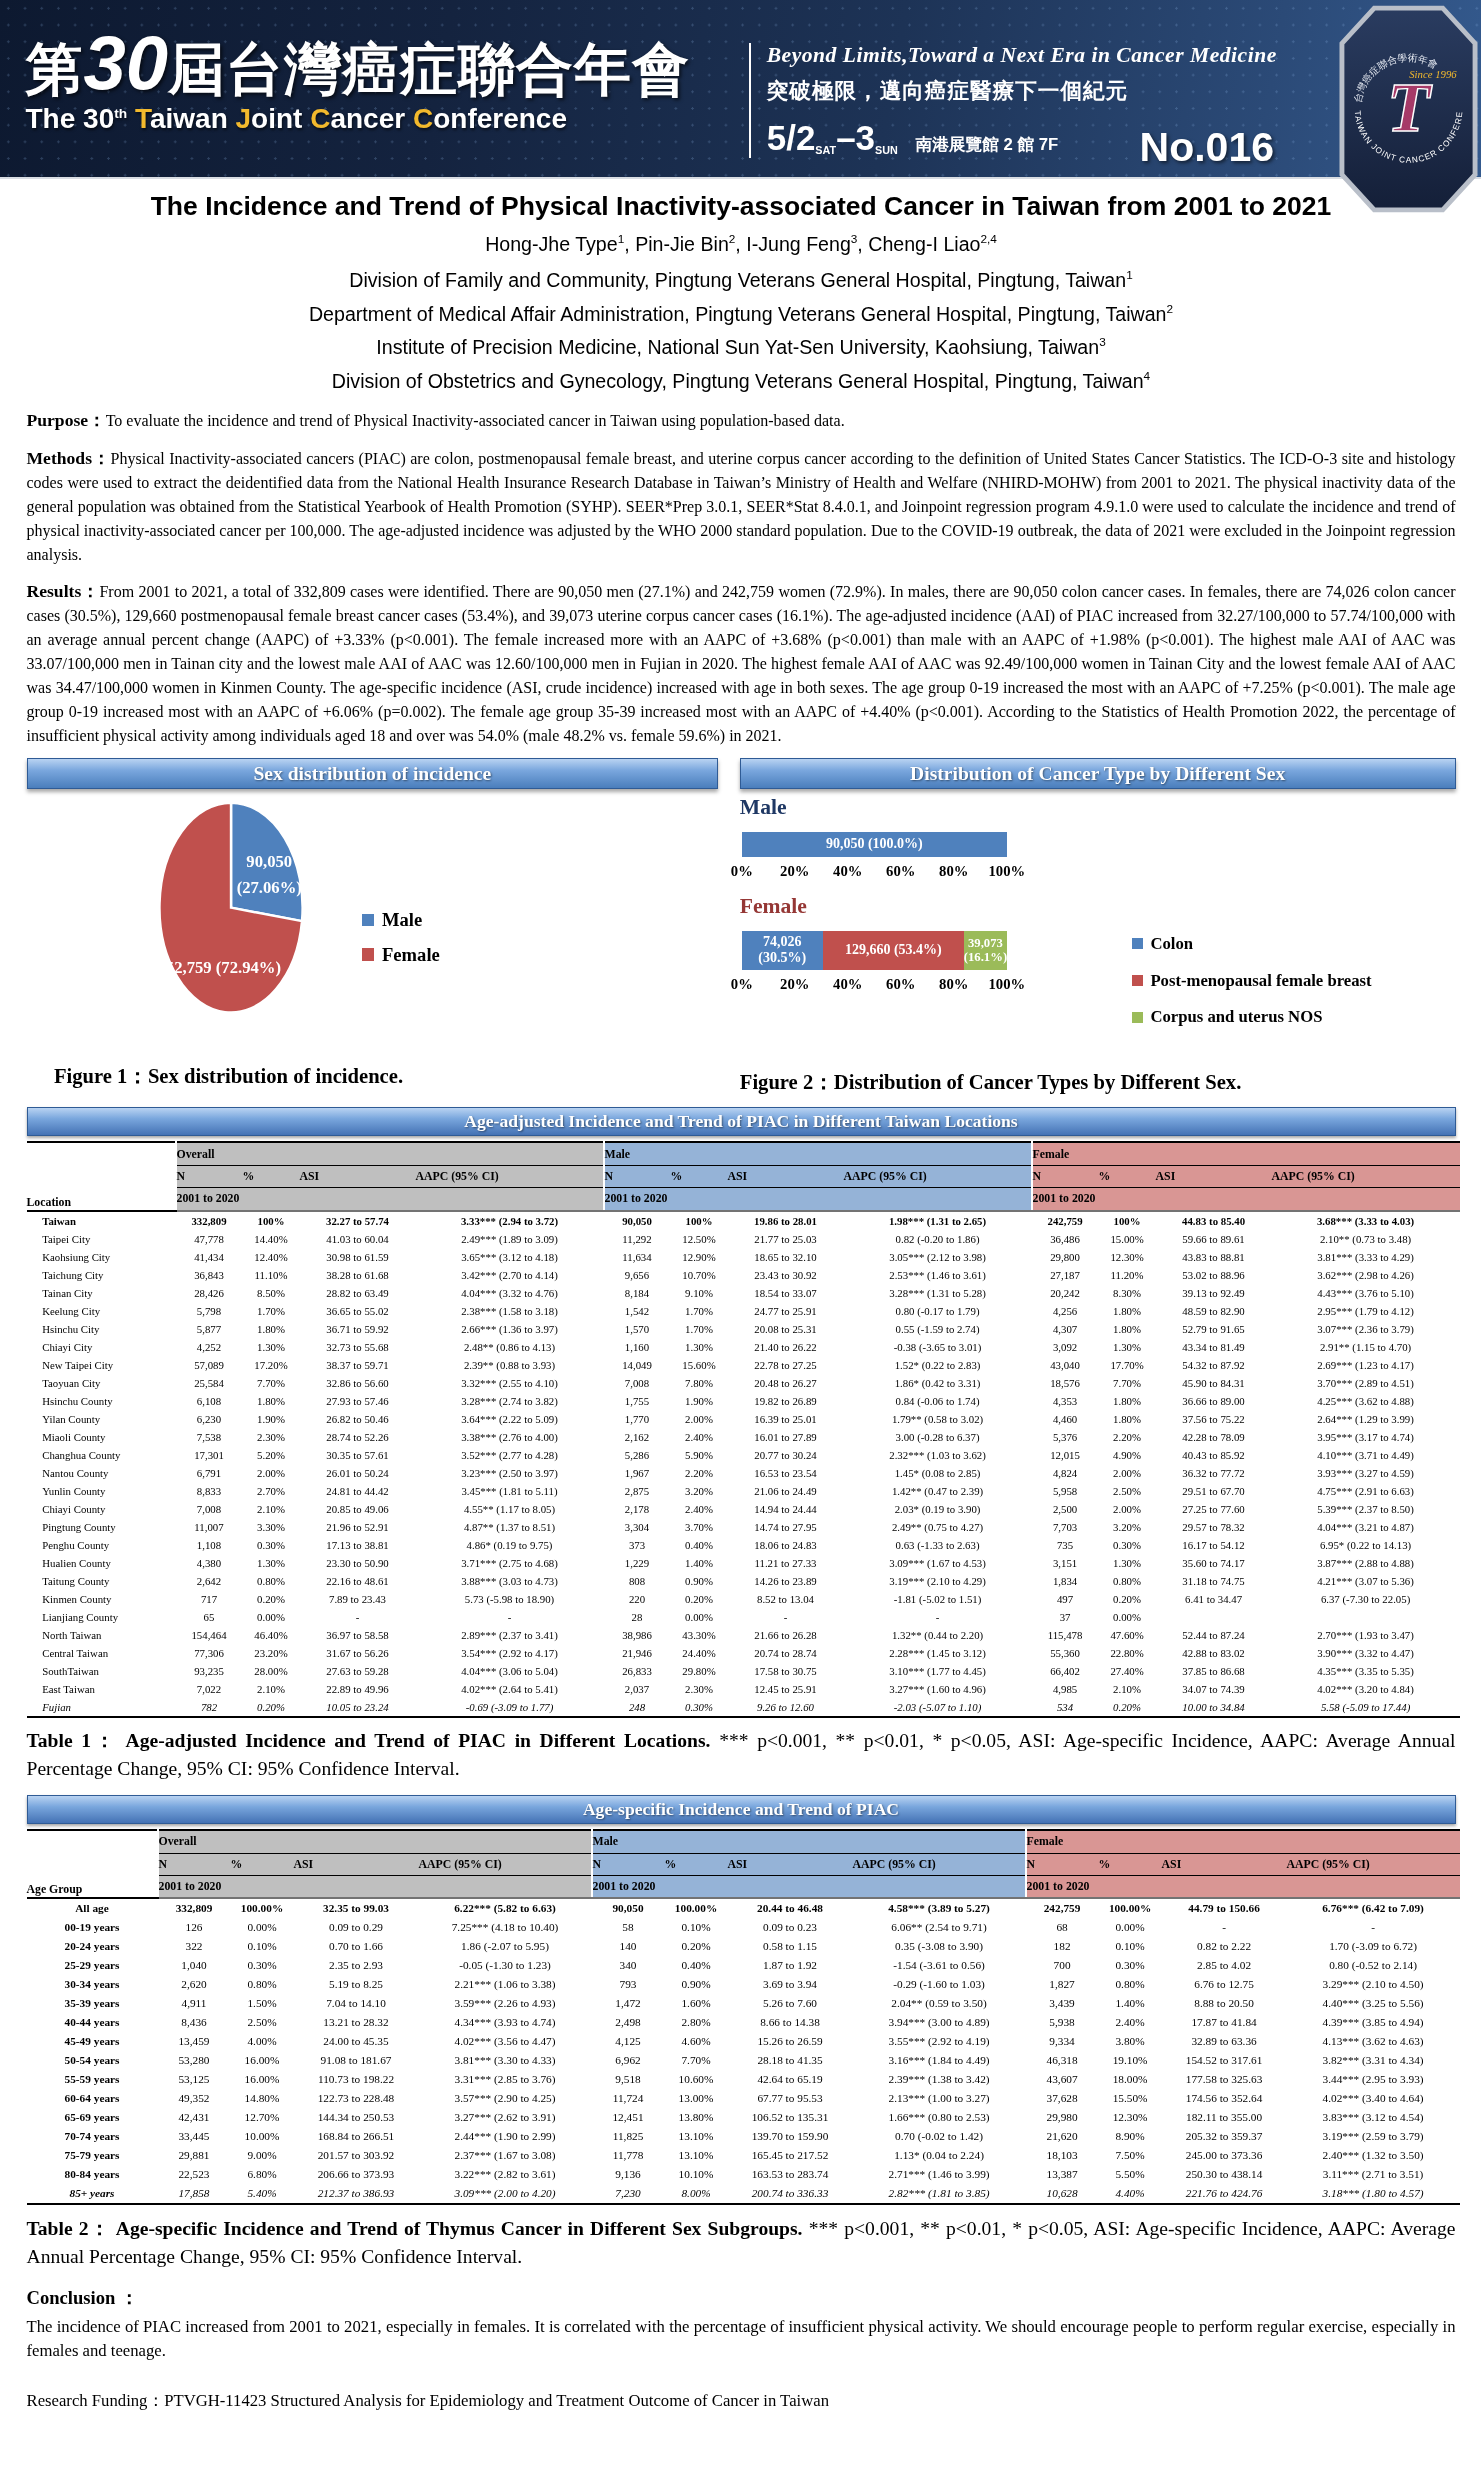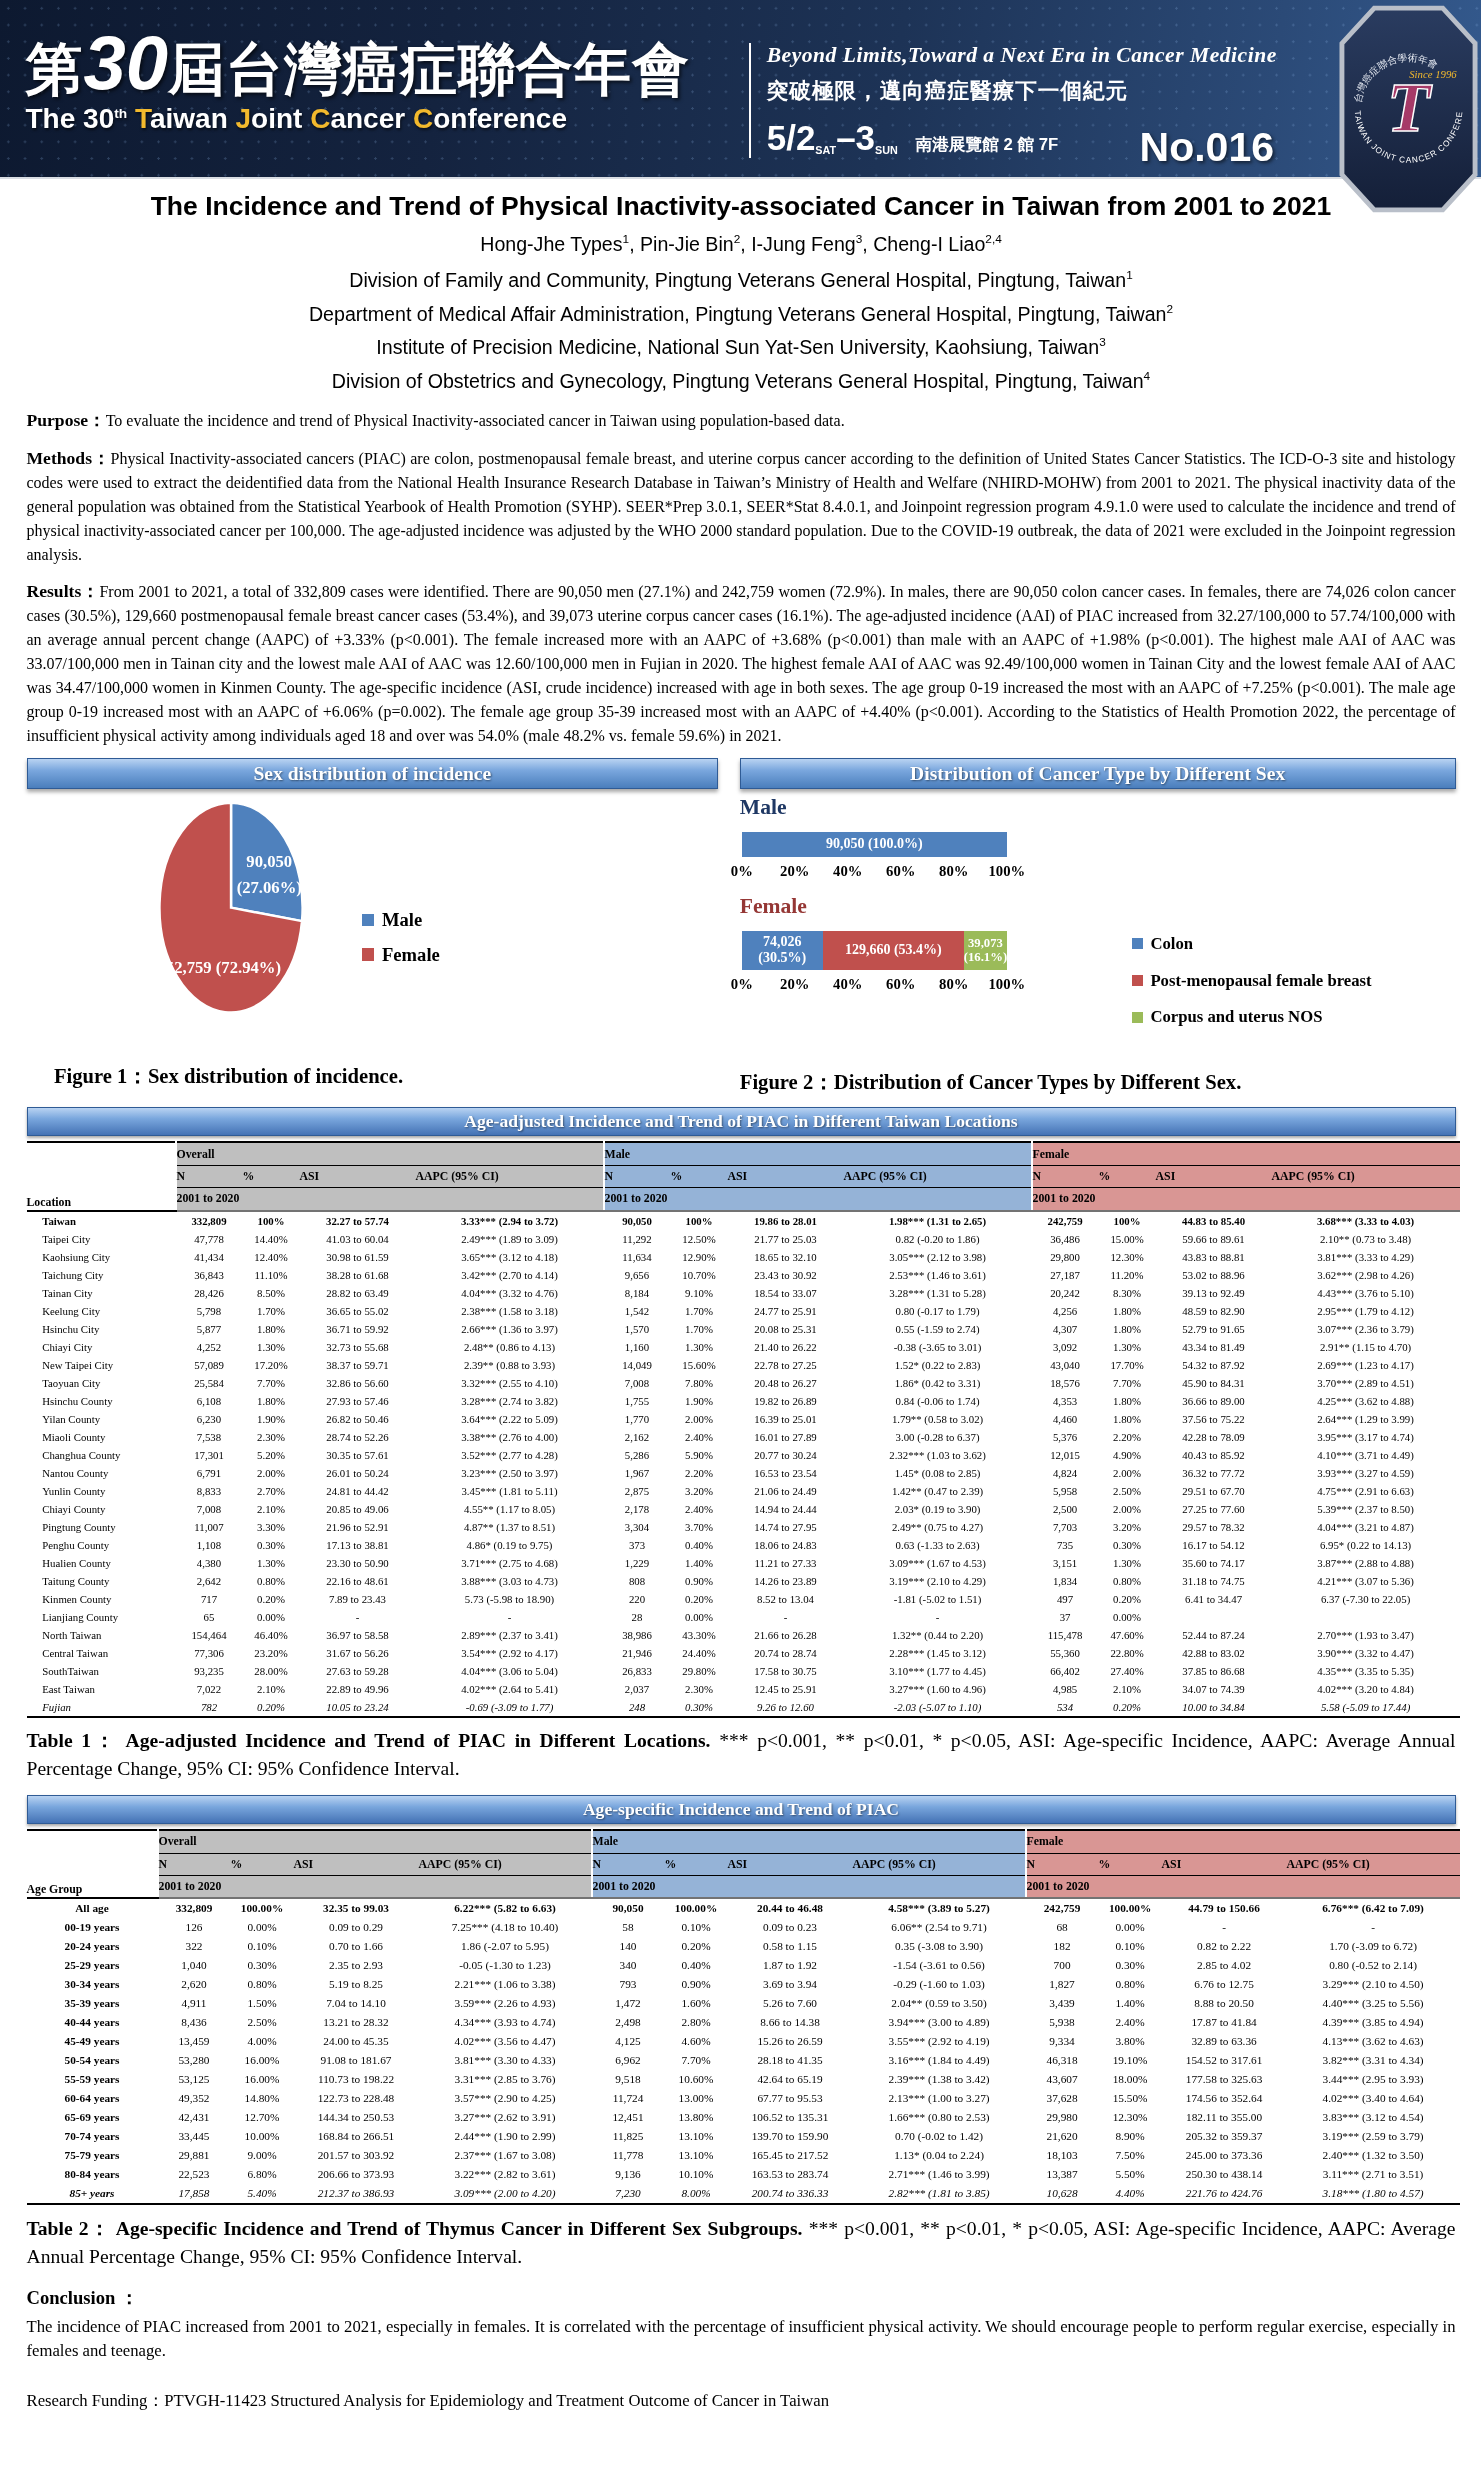--- a/index.html
+++ b/index.html
@@ -119,21 +119,21 @@
       </defs>
       <polygon points="36,3 106,3 139,39 139,173 106,209 36,209 3,173 3,39" fill="url(#bg1)" stroke="#b9bfc9" stroke-width="5"></polygon>
       <text font-family="Liberation Serif, serif" font-size="10" fill="#e8ecf4"><textPath href="#arcT" startOffset="6"><tspan>台灣癌症聯合學術年會</tspan></textPath></text>
       <text font-family="Liberation Sans, sans-serif" font-size="8.5" letter-spacing="1" fill="#fff"><textPath href="#arcB" startOffset="2"><tspan>TAIWAN JOINT CANCER CONFERENCE</tspan></textPath></text>
       <text x="71" y="128" text-anchor="middle" font-family="Liberation Serif, serif" font-size="72" font-style="italic" font-weight="bold" fill="#a63a68" stroke="#fff" stroke-width="1.5">T</text>
       <text x="96" y="74" text-anchor="middle" font-family="Liberation Serif, serif" font-style="italic" font-size="11" fill="#f2b92d">Since 1996</text>
     </svg>
   </div>
 
   <div class="maintitle">The Incidence and Trend of Physical Inactivity-associated Cancer in Taiwan from 2001 to 2021</div>
-  <div class="authors"><span>Hong-Jhe Types</span><sup>1</sup>, <span>Pin-Jie Bin</span><sup>2</sup>, <span>I-Jung Feng</span><sup>3</sup>, <span>Cheng-I Liao</span><sup>2,4</sup></div>
+  <div class="authors"><span>Hong-Jhe Type</span><sup>1</sup>, <span>Pin-Jie Bin</span><sup>2</sup>, <span>I-Jung Feng</span><sup>3</sup>, <span>Cheng-I Liao</span><sup>2,4</sup></div>
   <div class="affils">
       <div class="affil"><span>Division of Family and Community, Pingtung Veterans General Hospital, Pingtung, Taiwan</span><sup>1</sup></div>
       <div class="affil"><span>Department of Medical Affair Administration, Pingtung Veterans General Hospital, Pingtung, Taiwan</span><sup>2</sup></div>
       <div class="affil"><span>Institute of Precision Medicine, National Sun Yat-Sen University, Kaohsiung, Taiwan</span><sup>3</sup></div>
       <div class="affil"><span>Division of Obstetrics and Gynecology, Pingtung Veterans General Hospital, Pingtung, Taiwan</span><sup>4</sup></div>
     </div>
 
   <div class="section"><span class="slabel">Purpose：</span><span>To evaluate the incidence and trend of Physical Inactivity-associated cancer in Taiwan using population-based data.</span></div>
   <div class="section"><span class="slabel">Methods：</span><span>Physical Inactivity-associated cancers (PIAC) are colon, postmenopausal female breast, and uterine corpus cancer according to the definition of United States Cancer Statistics. The ICD-O-3 site and histology codes were used to extract the deidentified data from the National Health Insurance Research Database in Taiwan’s Ministry of Health and Welfare (NHIRD-MOHW) from 2001 to 2021. The physical inactivity data of the general population was obtained from the Statistical Yearbook of Health Promotion (SYHP). SEER*Prep 3.0.1, SEER*Stat 8.4.0.1, and Joinpoint regression program 4.9.1.0 were used to calculate the incidence and trend of physical inactivity-associated cancer per 100,000. The age-adjusted incidence was adjusted by the WHO 2000 standard population. Due to the COVID-19 outbreak, the data of 2021 were excluded in the Joinpoint regression analysis.</span></div>
   <div class="section"><span class="slabel">Results：</span><span>From 2001 to 2021, a total of 332,809 cases were identified. There are 90,050 men (27.1%) and 242,759 women (72.9%). In males, there are 90,050 colon cancer cases. In females, there are 74,026 colon cancer cases (30.5%), 129,660 postmenopausal female breast cancer cases (53.4%), and 39,073 uterine corpus cancer cases (16.1%). The age-adjusted incidence (AAI) of PIAC increased from 32.27/100,000 to 57.74/100,000 with an average annual percent change (AAPC) of +3.33% (p&lt;0.001). The female increased more with an AAPC of +3.68% (p&lt;0.001) than male with an AAPC of +1.98% (p&lt;0.001). The highest male AAI of AAC was 33.07/100,000 men in Tainan city and the lowest male AAI of AAC was 12.60/100,000 men in Fujian in 2020. The highest female AAI of AAC was 92.49/100,000 women in Tainan City and the lowest female AAI of AAC was 34.47/100,000 women in Kinmen County. The age-specific incidence (ASI, crude incidence) increased with age in both sexes. The age group 0-19 increased the most with an AAPC of +7.25% (p&lt;0.001). The male age group 0-19 increased most with an AAPC of +6.06% (p=0.002). The female age group 35-39 increased most with an AAPC of +4.40% (p&lt;0.001). According to the Statistics of Health Promotion 2022, the percentage of insufficient physical activity among individuals aged 18 and over was 54.0% (male 48.2% vs. female 59.6%) in 2021.</span></div>

